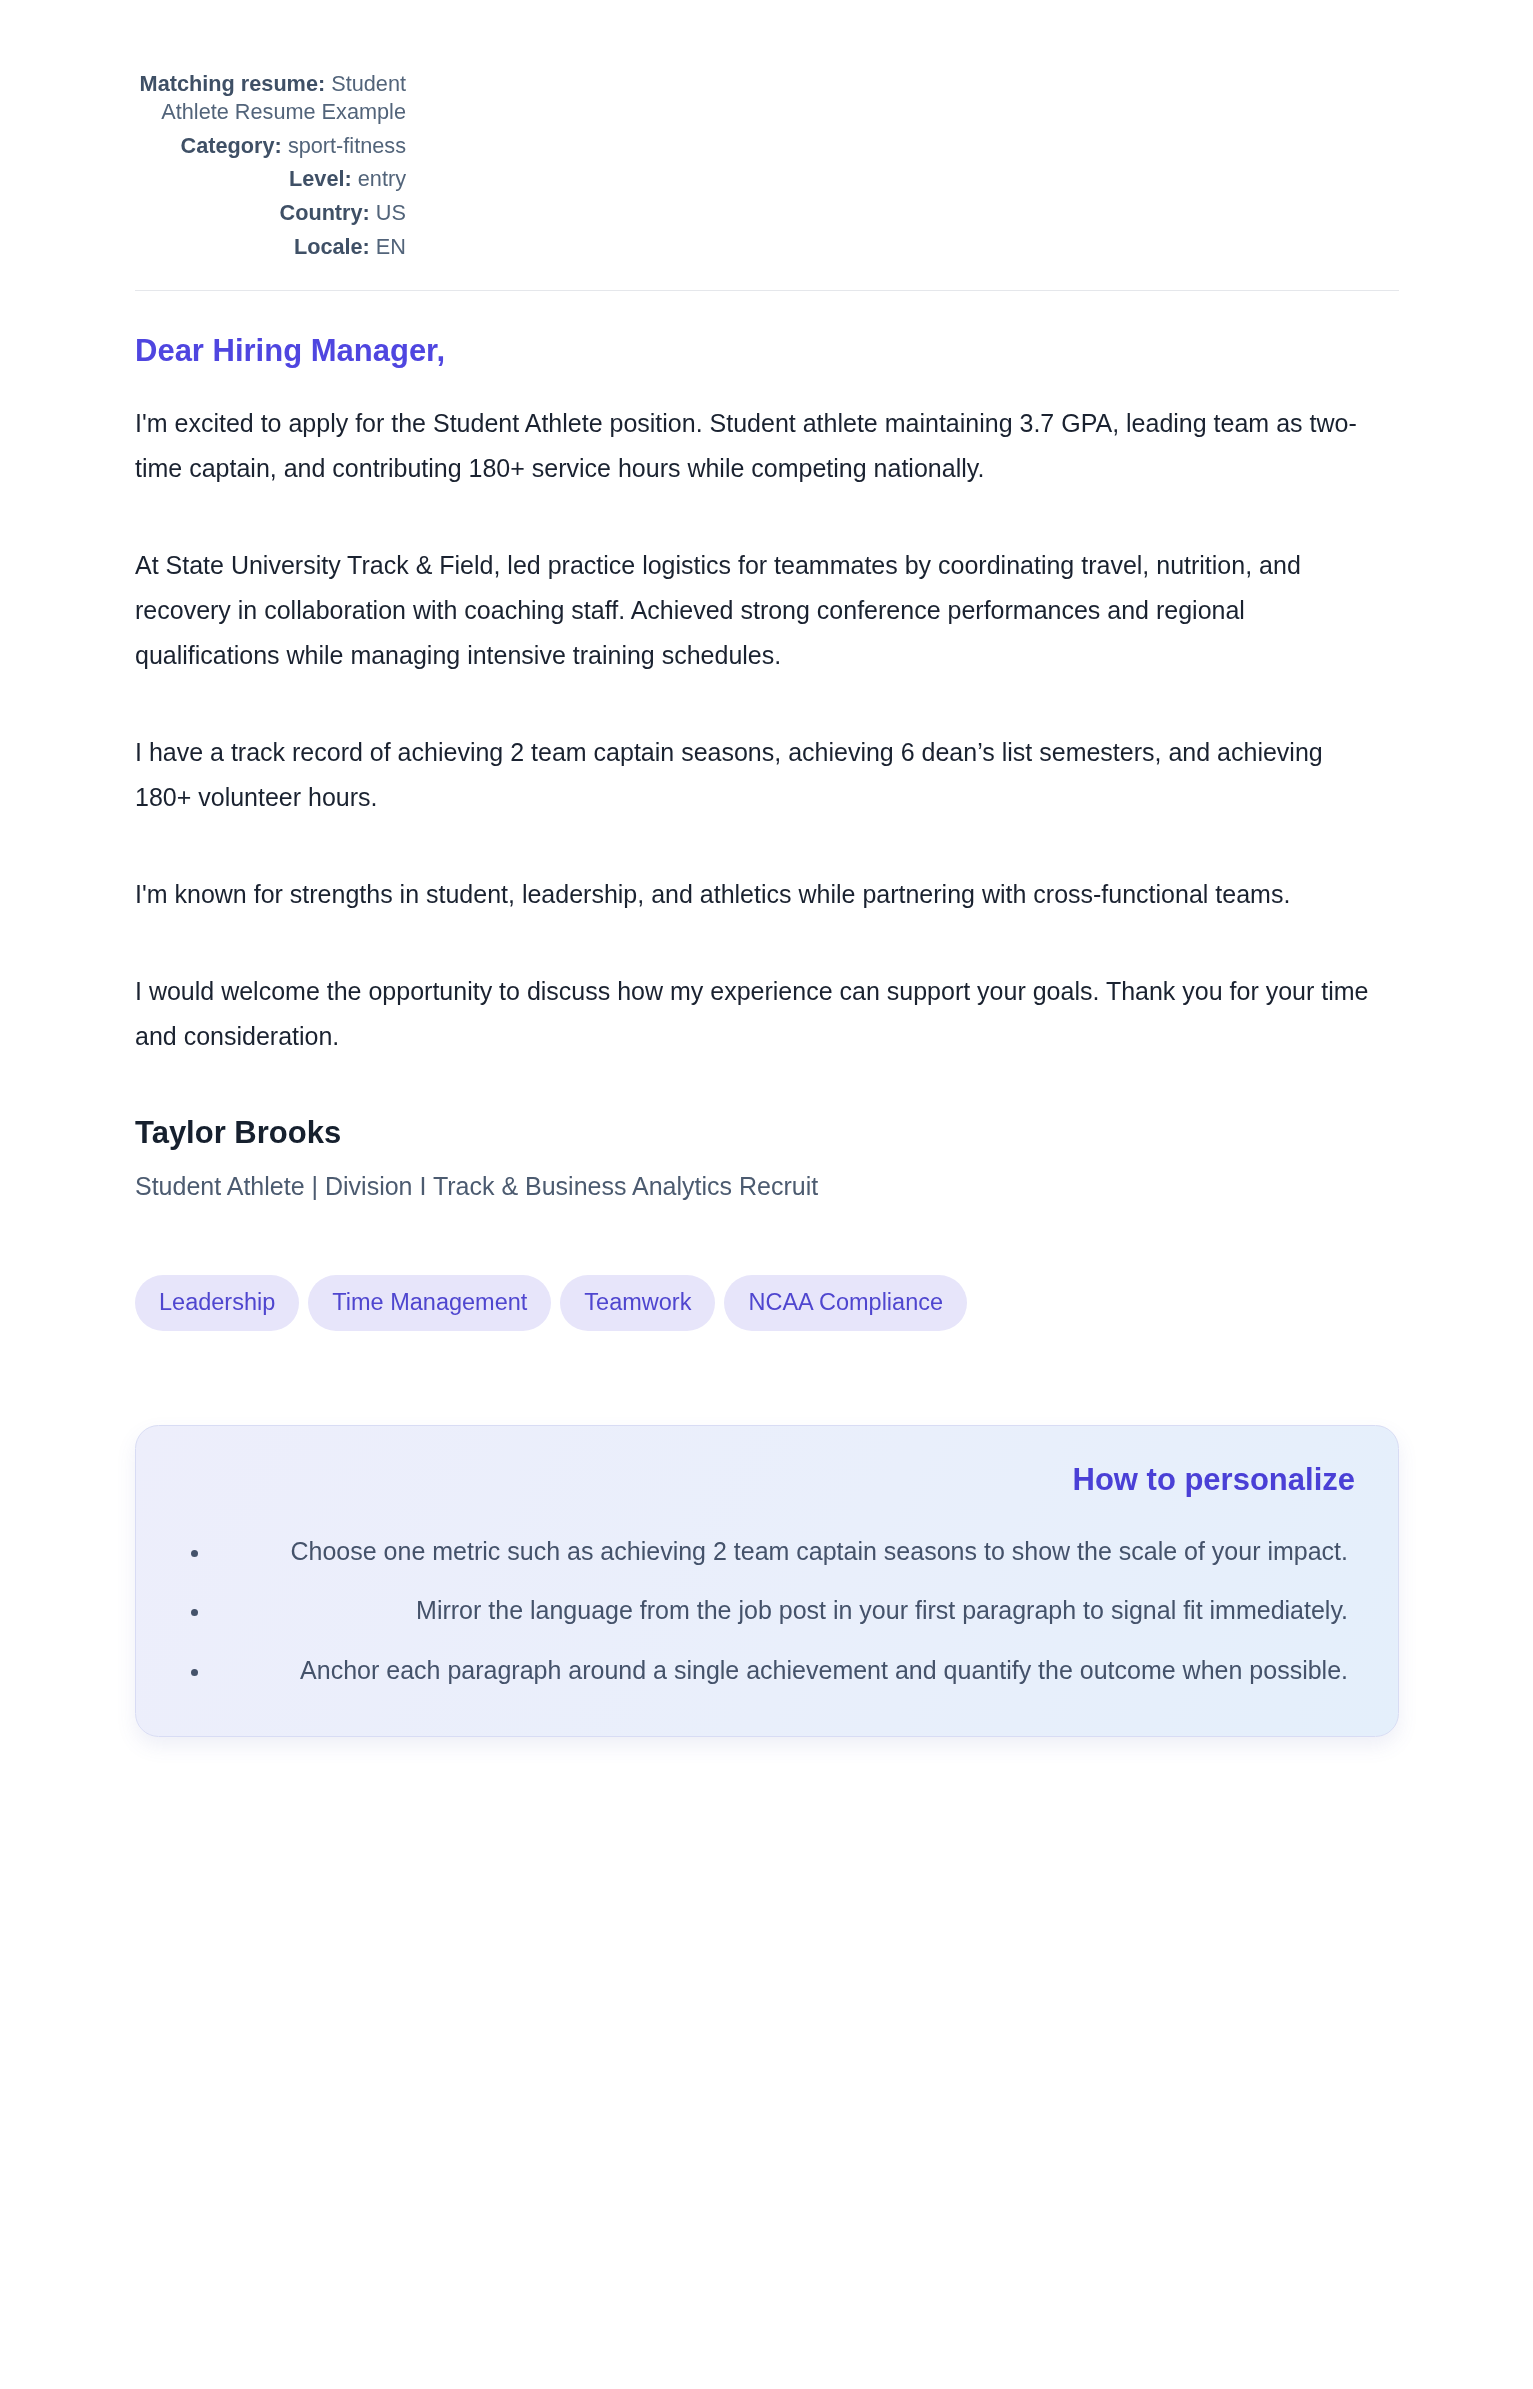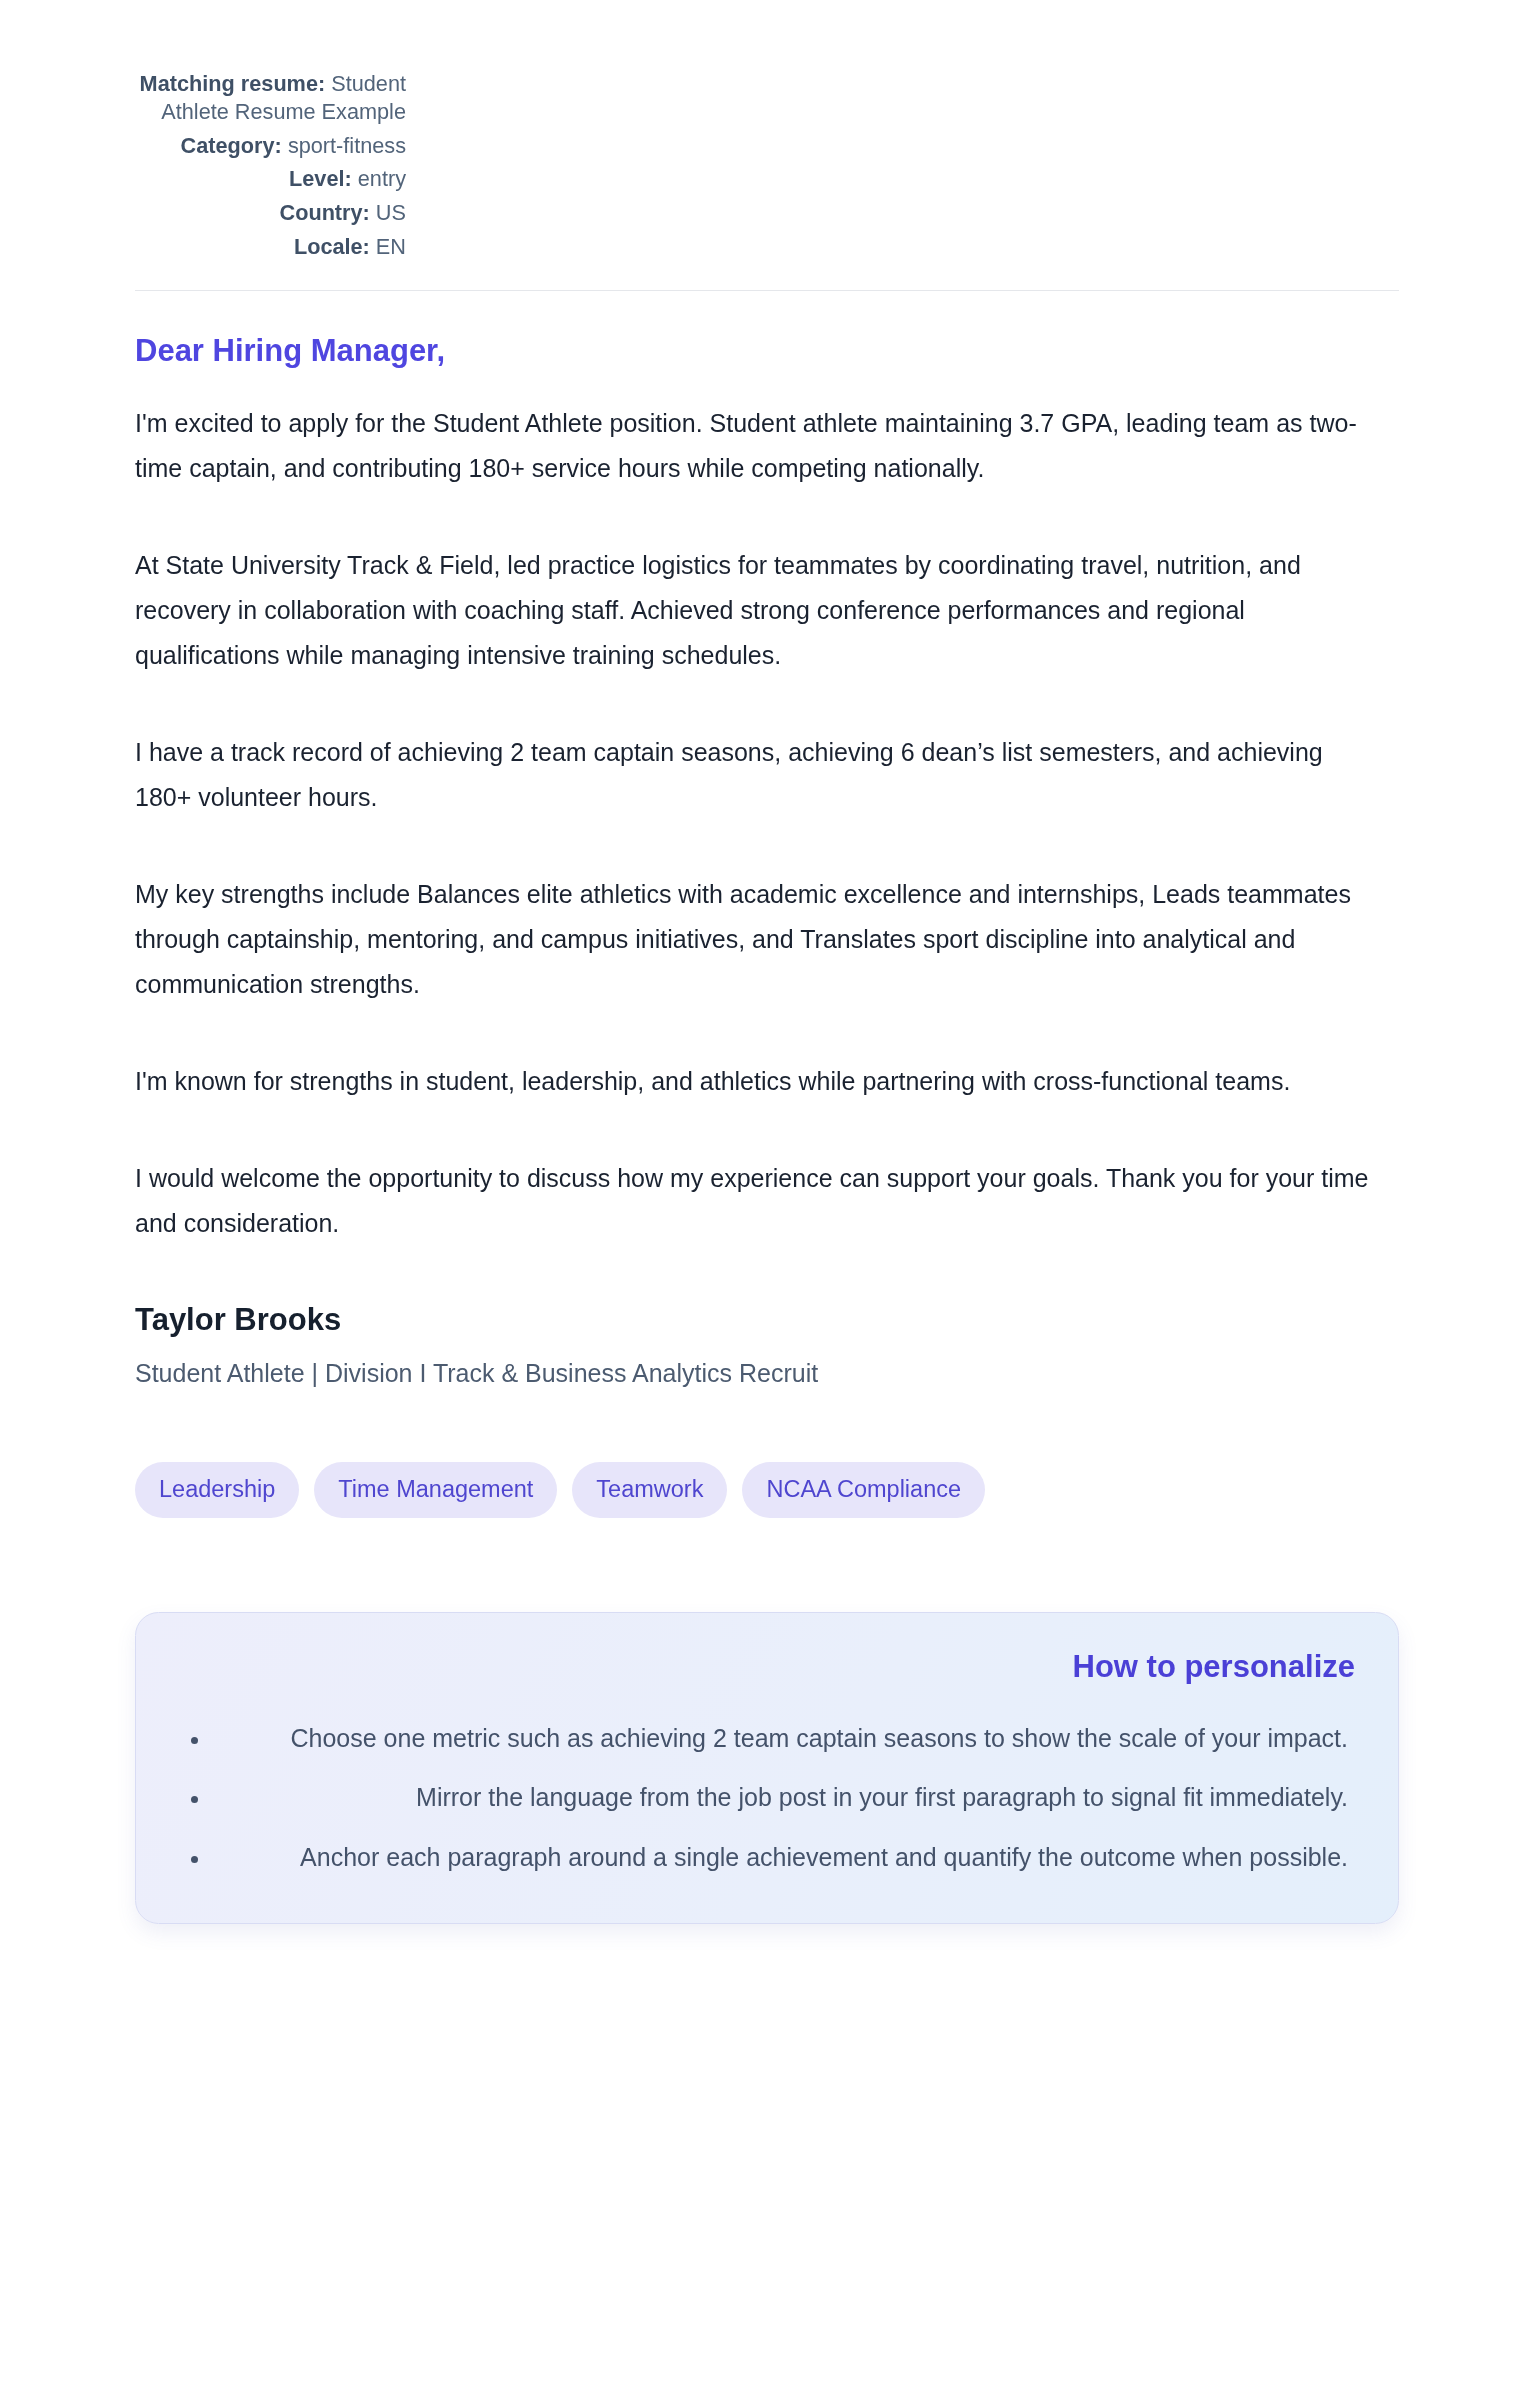--- a/index.html
+++ b/index.html
@@ -82,21 +82,21 @@
     margin-top: 21.7px;
     font-size: 25px;
     color: #4c5b70;
   }
 
   
   .tags {
     margin-top: 74px;
     display: flex;
     flex-wrap: wrap;
-    gap: 15px;
+    gap: 9px;
     align-items: center;
   }
   .tag-pill {
     display: inline-block;
     background: #e7e5fa;
     color: #4f46cf;
     font-size: 23.5px;
     line-height: 1;
     padding: 16px 24px;
     border-radius: 901px;
@@ -165,21 +165,20 @@
   </div>
 
   <hr class="divider">
 
   <div class="salutation">Dear Hiring Manager,</div>
 
   <div class="letter-body">
     <p>I'm excited to apply for the Student Athlete position. Student athlete maintaining 3.7 GPA, leading team as two-time captain, and contributing 180+ service hours while competing nationally.</p>
     <p>At State University Track &amp; Field, led practice logistics for teammates by coordinating travel, nutrition, and recovery in collaboration with coaching staff. Achieved strong conference performances and regional qualifications while managing intensive training schedules.</p>
     <p>I have a track record of achieving 2 team captain seasons, achieving 6 dean’s list semesters, and achieving 180+ volunteer hours.</p>
-    <p>My key strengths include Balances elite athletics with academic excellence and internships, Leads teammates through captainship, mentoring, and campus initiatives, and Translates sport discipline into analytical and communication strengths.</p>
     <p>I'm known for strengths in student, leadership, and athletics while partnering with cross-functional teams.</p>
     <p>I would welcome the opportunity to discuss how my experience can support your goals. Thank you for your time and consideration.</p>
   </div>
 
   <div class="signature">
     <div class="signature-name">Taylor Brooks</div>
     <div class="signature-role">Student Athlete | Division I Track &amp; Business Analytics Recruit</div>
   </div>
 
   <div class="tags">

